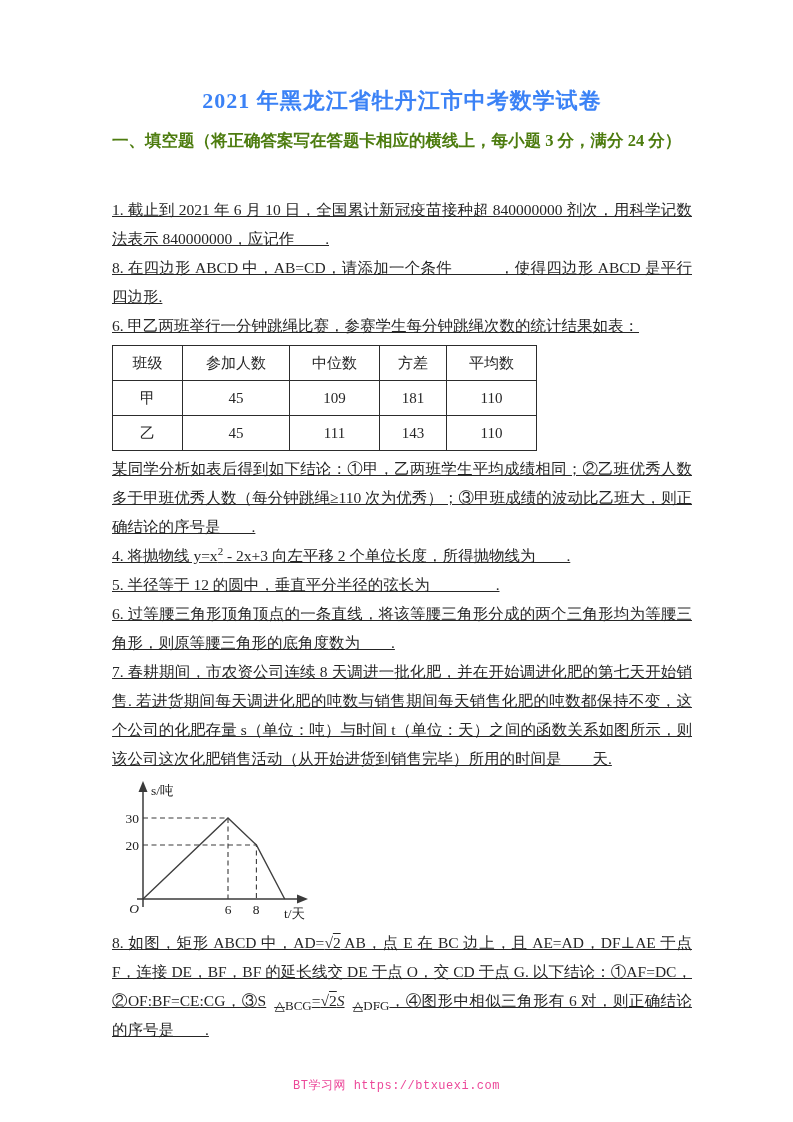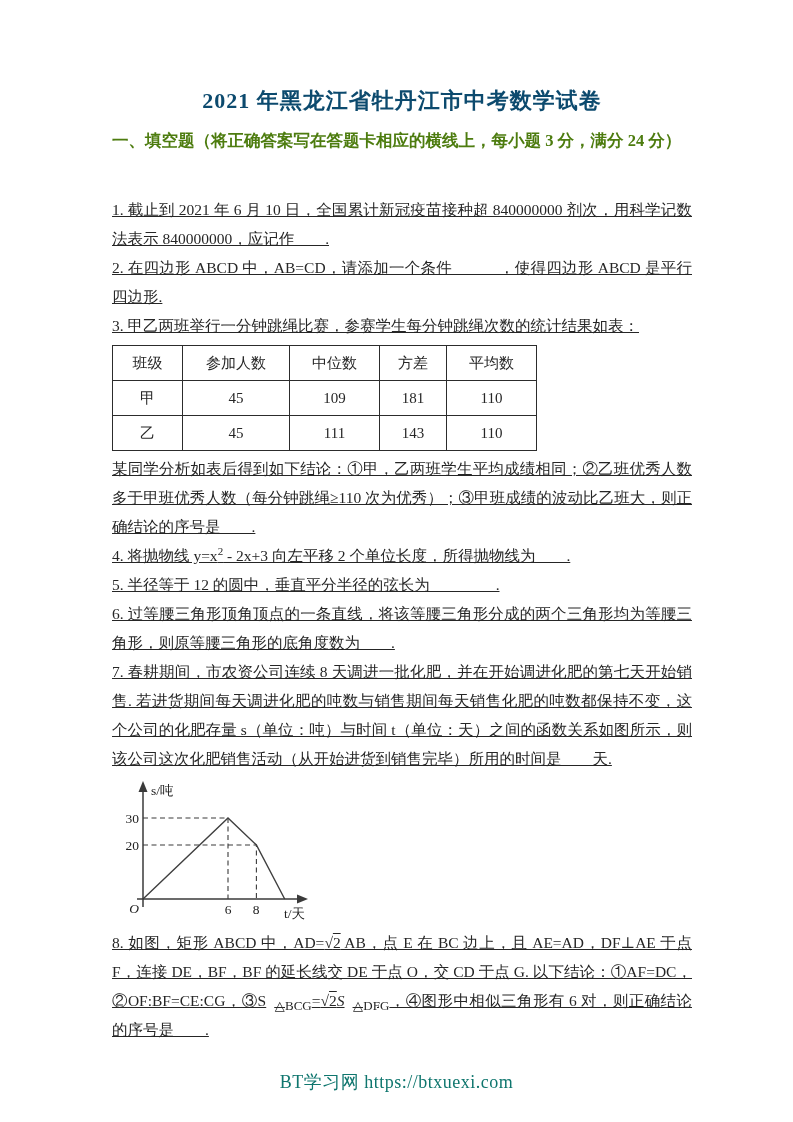--- a/index.html
+++ b/index.html
@@ -4,21 +4,21 @@
 <style>
   html,body{margin:0;padding:0;}
   body{
     width:793px;height:1122px;background:#ffffff;position:relative;
     font-family:"Liberation Serif","DejaVu Serif",serif;color:#222;
     overflow:hidden;
   }
   .content{position:absolute;left:112px;top:86px;width:580px;}
   h1.title{
     font-size:22px;line-height:29px;text-align:center;margin:0 0 14px 0;
-    font-weight:bold;letter-spacing:1px;color:#0c4a6e;
+    font-weight:bold;letter-spacing:1px;color:#3b82f6;
   }
   h2.section{
     font-size:16.5px;line-height:24px;margin:0 0 42px 0;font-weight:bold;color:#4d7c0f;
   }
   p.q{
     font-size:15.5px;line-height:29px;margin:0;text-align:justify;
     color:#262626;word-break:break-all;text-decoration:underline;
   }
   table.stats{
     border-collapse:collapse;margin:5px 0 3px 0;table-layout:fixed;
@@ -34,39 +34,39 @@
   .it{font-style:italic;}
   .graph{margin:6px 0 4px 0;width:240px;height:145px;text-align:center;}
   .graph svg{display:block;}
   .axis{stroke:#3a3a3a;stroke-width:1.5;fill:none;}
   .curve{stroke:#3f3f3f;stroke-width:1.4;fill:none;}
   .dash{stroke:#3a3a3a;stroke-width:1.1;fill:none;stroke-dasharray:5 3.5;}
   .graph text{font-size:13.5px;fill:#222;font-family:"Liberation Serif","DejaVu Serif",serif;}
   .arrow{fill:#3a3a3a;stroke:none;}
   .footer{
     position:absolute;left:0;width:100%;bottom:28px;text-align:center;
-    font-family:Liberation Serif, serif;
-    font-size:18px;color:#0f766e;letter-spacing:0.5px;
+    font-family:Liberation Mono, monospace;
+    font-size:12px;color:#ec4899;letter-spacing:0.5px;
   }
 </style>
 </head>
 <body>
 
 <div class="page">
   <div class="content">
 
     <h1 class="title">2021 年黑龙江省牡丹江市中考数学试卷</h1>
 
     <h2 class="section">一、填空题（将正确答案写在答题卡相应的横线上，每小题 3 分，满分 24 分）</h2>
 
     <p class="q">1. 截止到 2021 年 6 月 10 日，全国累计新冠疫苗接种超 840000000 剂次，用科学记数法表示 840000000，应记作____.</p>
 
-    <p class="q">2. 在四边形 ABCD 中，AB=CD，请添加一个条件______，使得四边形 ABCD 是平行四边形.</p>
+    <p class="q">8. 在四边形 ABCD 中，AB=CD，请添加一个条件______，使得四边形 ABCD 是平行四边形.</p>
 
-    <p class="q">3. 甲乙两班举行一分钟跳绳比赛，参赛学生每分钟跳绳次数的统计结果如表：</p>
+    <p class="q">6. 甲乙两班举行一分钟跳绳比赛，参赛学生每分钟跳绳次数的统计结果如表：</p>
 
     <table class="stats">
       <colgroup>
         <col style="width:70px">
           <col style="width:107px">
           <col style="width:90px">
           <col style="width:67px">
           <col style="width:90px">
       </colgroup>
       <thead>

